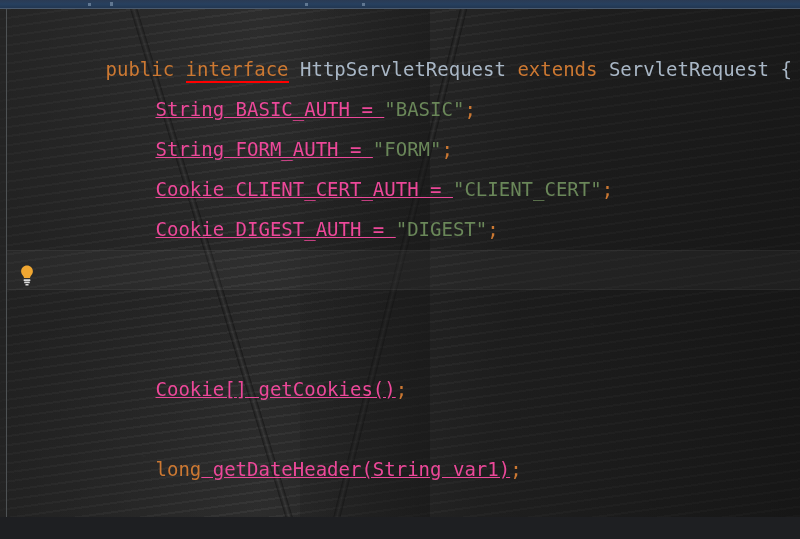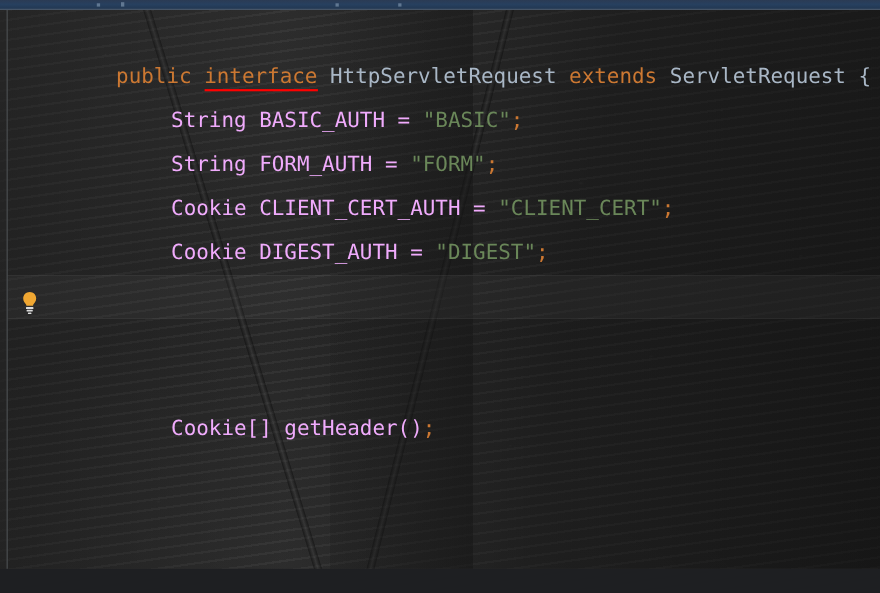--- a/index.html
+++ b/index.html
@@ -135,21 +135,21 @@
   }
   .line {
     position: absolute;
     left: 64px;
     height: 40px;
     white-space: pre;
   }
   .line.l0 { left: 14px; }
 
   .kw   { color: #cc7832; }
-  .id   { color: #f0abfc; }
+  .id   { color: #ec4899; text-decoration: underline; }
   .type { color: #a9b7c6; }
   .str  { color: #6a8759; }
   .semi { color: #cc7832; }
   .punct{ color: #a9b7c6; }
 
   .err-underline {
     border-bottom: 2px solid #ff0000;
     padding-bottom: 1px;
   }
   .ident-highlight {
@@ -226,27 +226,30 @@
       
       <div class="line" style="top:200px;"></div>
 
       
 
       
       <div class="line" style="top:280px;"></div>
 
       
       <div class="line" style="top:320px;">
-        <span class="id">Cookie[] getHeader()</span><span class="semi">;</span>
+        <span class="id">Cookie[] getCookies()</span><span class="semi">;</span>
       </div>
 
       
       <div class="line" style="top:360px;"></div>
 
       
+      <div class="line" style="top:400px;">
+        <span class="kw">long</span><span class="id"> getDateHeader(String var1)</span><span class="semi">;</span>
+      </div>
 
       
       <div class="line" style="top:440px;"></div>
 
       
       <div class="line" style="top:480px;">
         <span class="id">String getHeader(String var1)</span><span class="semi">;</span>
       </div>
 
     </div>

